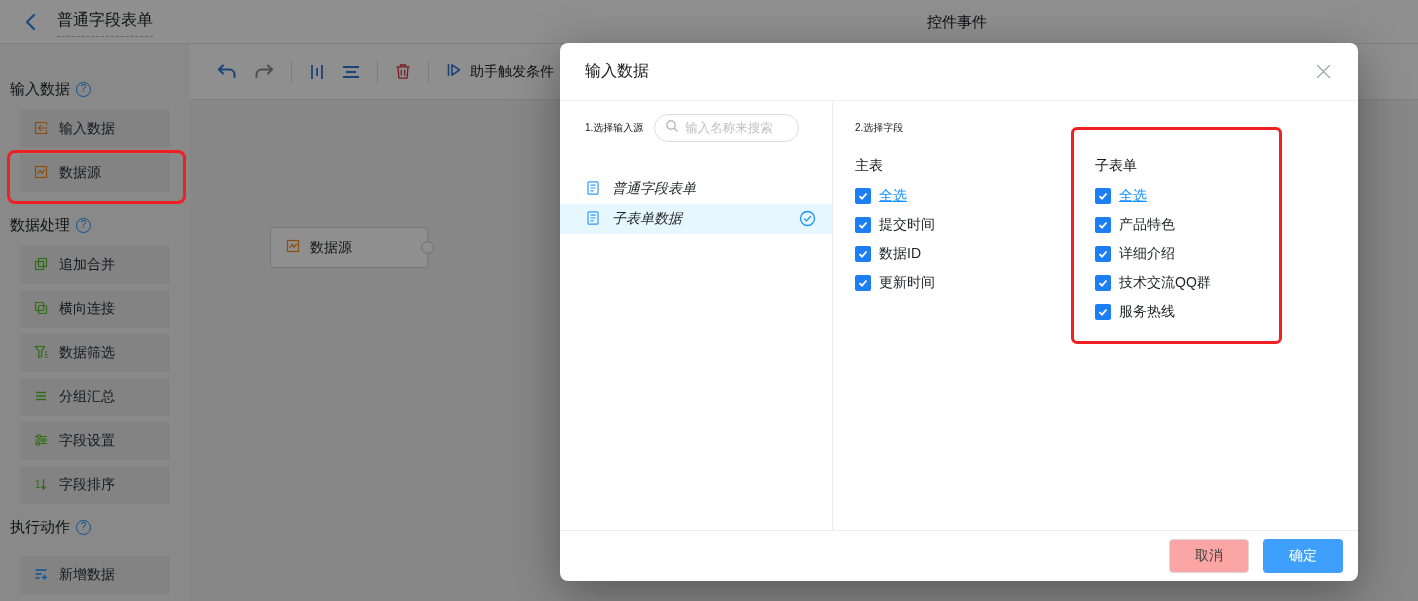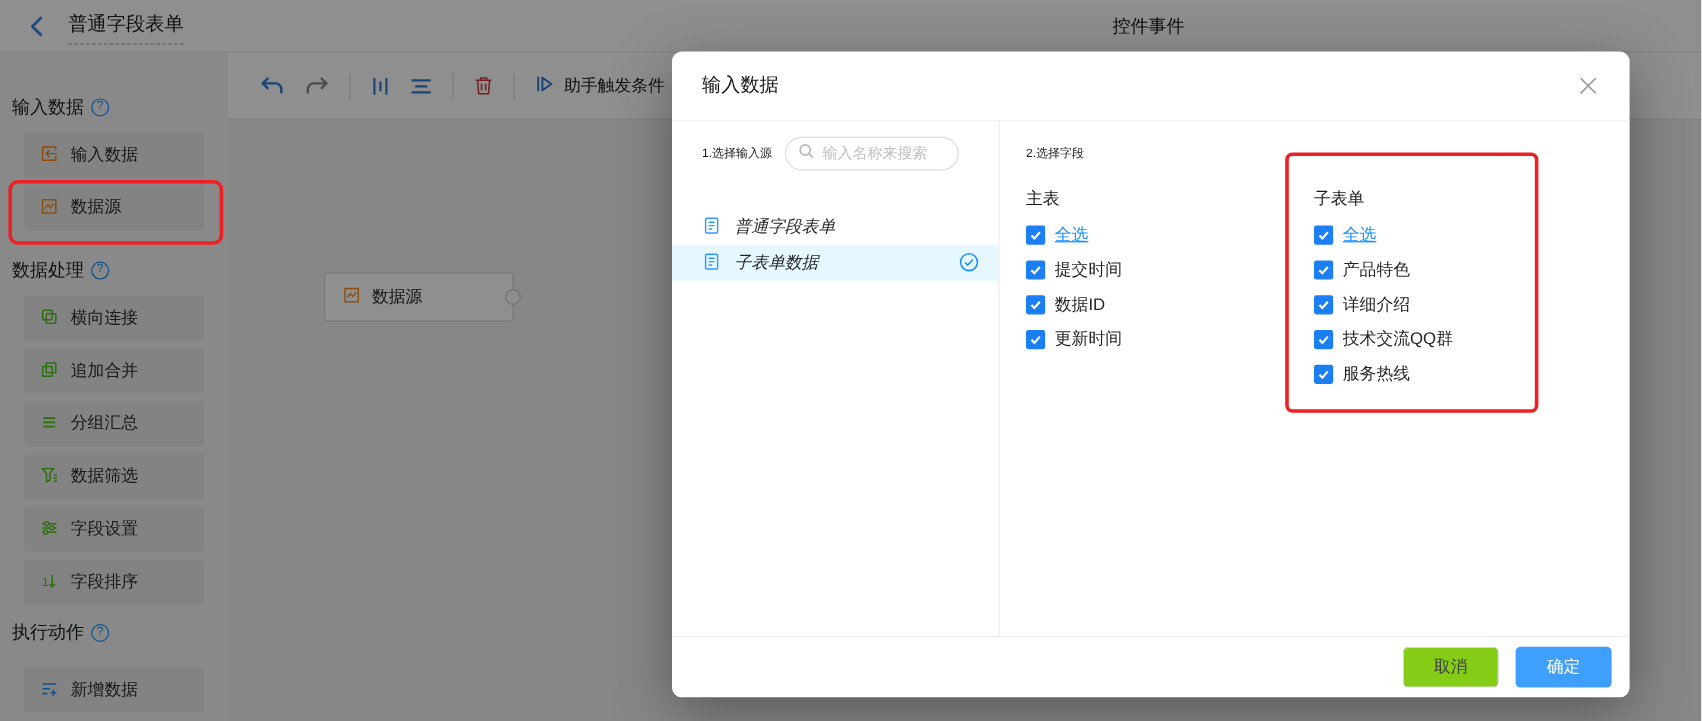--- a/index.html
+++ b/index.html
@@ -53,21 +53,21 @@
   .check-circle { position:absolute; right:16px; top:6px; }
   .right-panel { flex:1; padding:20px 0 0 22px; }
   .field-columns { display:flex; margin-top:22px; }
   .field-col { width:240px; }
   .col-title { font-size:14px; color:#17181a; margin-bottom:13px; }
   .field-row { display:flex; align-items:center; gap:8px; margin-bottom:13px; font-size:14px; color:#1f2124; height:16px; }
   .checkbox { width:16px; height:16px; background:#1b7ef2; border-radius:2px; flex:none; display:flex; align-items:center; justify-content:center; cursor:pointer; }
   .link { color:#1890ff; text-decoration:underline; cursor:pointer; }
   .modal-footer { position:absolute; left:0; right:0; bottom:0; height:51px; border-top:1px solid #ececec; display:flex; align-items:center; justify-content:flex-end; gap:14px; padding-right:15px; }
   .btn { height:34px; width:80px; border-radius:4px; font-size:14px; display:flex; align-items:center; justify-content:center; cursor:pointer; }
-  .btn-cancel { background:#84cc16; border:1px solid #d9d9d9; color:#3d3f42; }
+  .btn-cancel { background:#fca5a5; border:1px solid #d9d9d9; color:#3d3f42; }
   .btn-confirm { background:#3f9ffc; color:#fff; }
 
   
   .anno { position:absolute; border:3px solid #ee2024; pointer-events:none; }
   .anno-1 { left:7px; top:150px; width:179px; height:54px; border-radius:8px; z-index:20; }
   .anno-2 { left:1071px; top:127px; width:211px; height:217px; border-radius:6px; z-index:20; }
 </style>
 </head>
 <body>
 
@@ -109,51 +109,51 @@
       <span>数据源</span>
     </div>
 
     <div class="side-title t2">
       <span>数据处理</span>
       <span class="qmark">?</span>
     </div>
     <div class="side-item">
       <span>
         <svg width="16" height="16" viewBox="0 0 16 16" fill="none" stroke="#52c41a" stroke-width="1.2">
+            <rect x="2.5" y="5.5" width="8" height="8"></rect>
+            <rect x="5.5" y="2.5" width="8" height="8"></rect>
+          </svg>
+      </span>
+      <span>追加合并</span>
+    </div>
+    <div class="side-item">
+      <span>
+        <svg width="16" height="16" viewBox="0 0 16 16" fill="none" stroke="#52c41a" stroke-width="1.2">
             <rect x="2.5" y="2.5" width="8" height="8" rx="1"></rect>
             <rect x="5.5" y="5.5" width="8" height="8" rx="1"></rect>
           </svg>
       </span>
       <span>横向连接</span>
     </div>
     <div class="side-item">
       <span>
         <svg width="16" height="16" viewBox="0 0 16 16" fill="none" stroke="#52c41a" stroke-width="1.2">
-            <rect x="2.5" y="5.5" width="8" height="8"></rect>
-            <rect x="5.5" y="2.5" width="8" height="8"></rect>
-          </svg>
-      </span>
-      <span>追加合并</span>
+            <path d="M2.5 2.5h9L8.6 6.8v5.4l-2.8 1.3V6.8Z"></path>
+            <path d="M11.8 8h2.7M11.8 10.5h2.7M11.8 13h2.7"></path>
+          </svg>
+      </span>
+      <span>数据筛选</span>
     </div>
     <div class="side-item">
       <span>
         <svg width="16" height="16" viewBox="0 0 16 16" fill="none" stroke="#52c41a" stroke-width="1.4">
             <path d="M3 4.5h10M3 8h10M3 11.5h10"></path>
           </svg>
       </span>
       <span>分组汇总</span>
-    </div>
-    <div class="side-item">
-      <span>
-        <svg width="16" height="16" viewBox="0 0 16 16" fill="none" stroke="#52c41a" stroke-width="1.2">
-            <path d="M2.5 2.5h9L8.6 6.8v5.4l-2.8 1.3V6.8Z"></path>
-            <path d="M11.8 8h2.7M11.8 10.5h2.7M11.8 13h2.7"></path>
-          </svg>
-      </span>
-      <span>数据筛选</span>
     </div>
     <div class="side-item">
       <span>
         <svg width="16" height="16" viewBox="0 0 16 16" fill="none" stroke="#52c41a" stroke-width="1.2">
             <path d="M2 4.5h12M2 8h12M2 11.5h12"></path>
             <circle cx="6" cy="4.5" r="1.7" fill="#e9eaec"></circle>
             <circle cx="10.5" cy="8" r="1.7" fill="#e9eaec"></circle>
             <circle cx="5" cy="11.5" r="1.7" fill="#e9eaec"></circle>
           </svg>
       </span>

